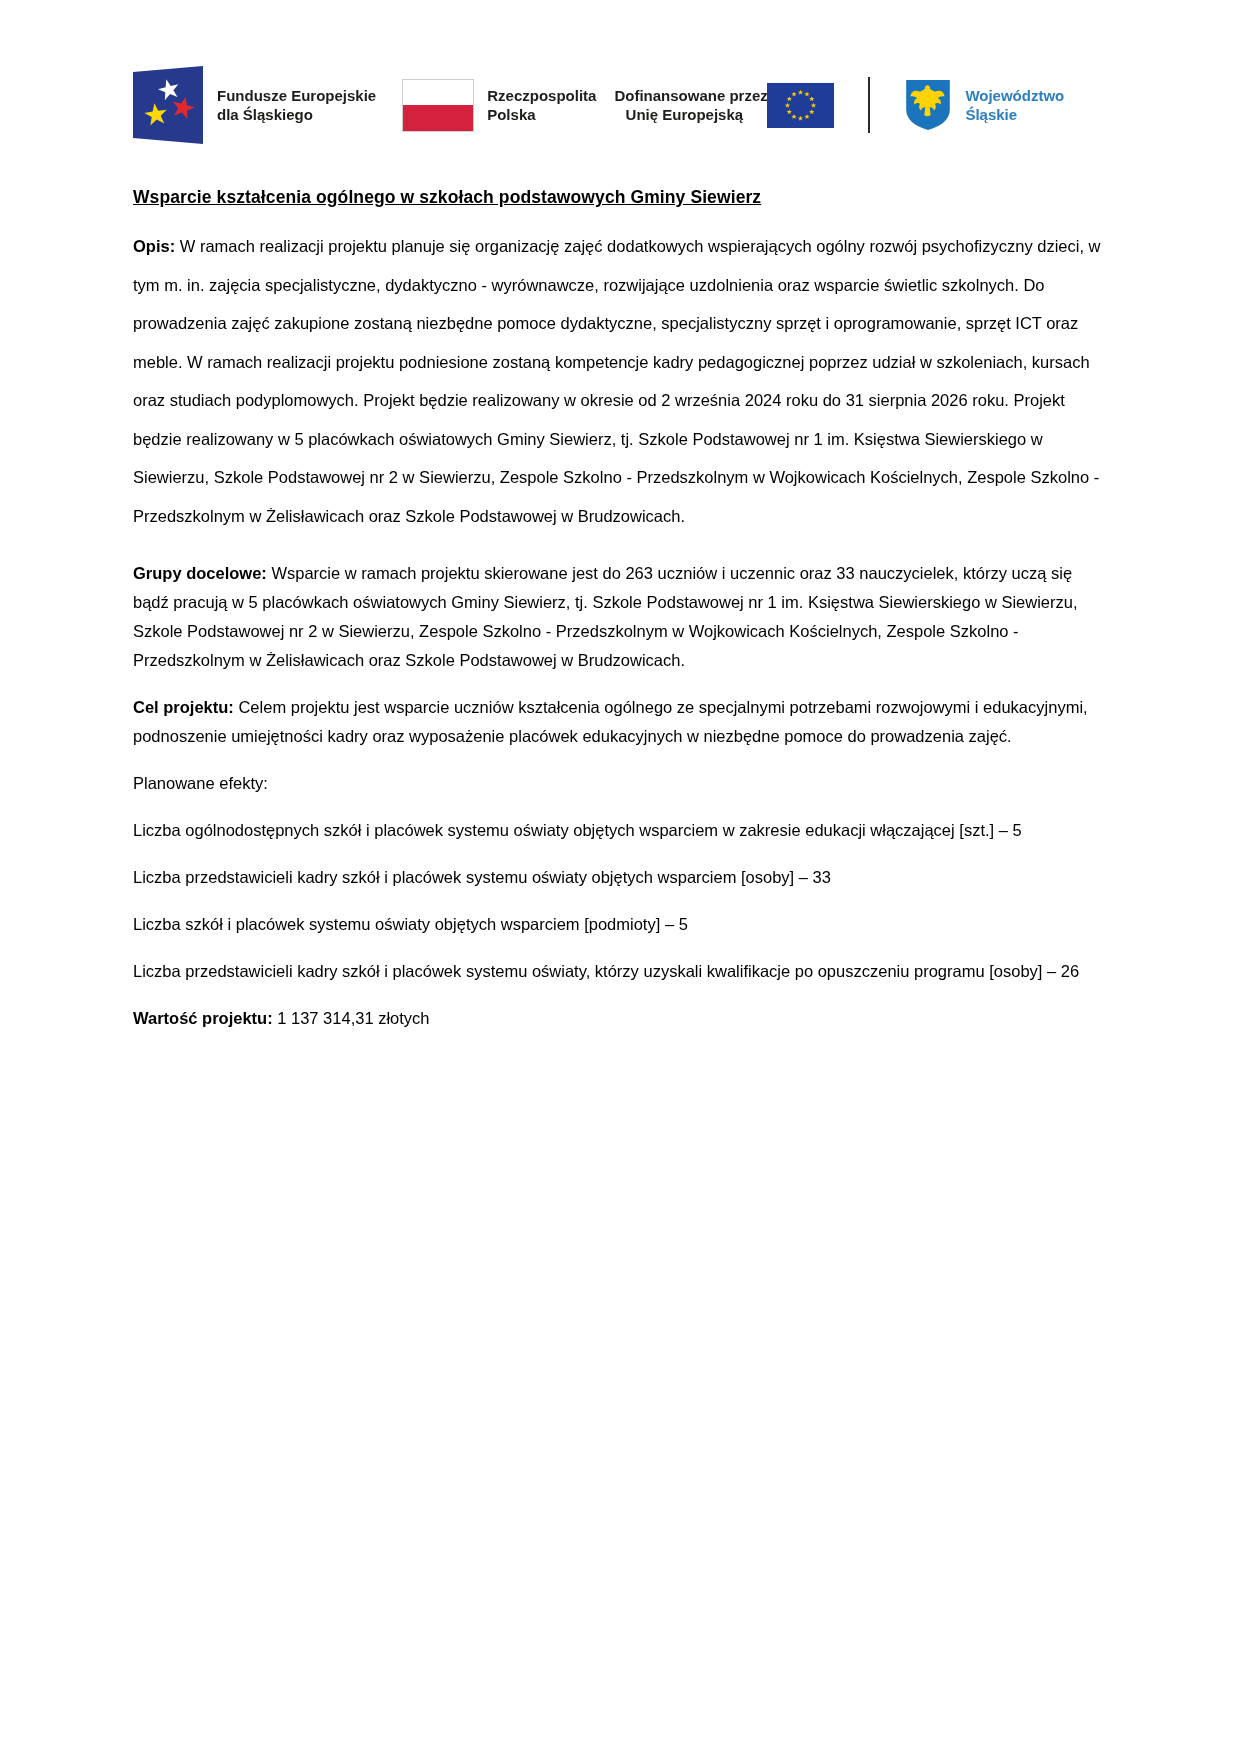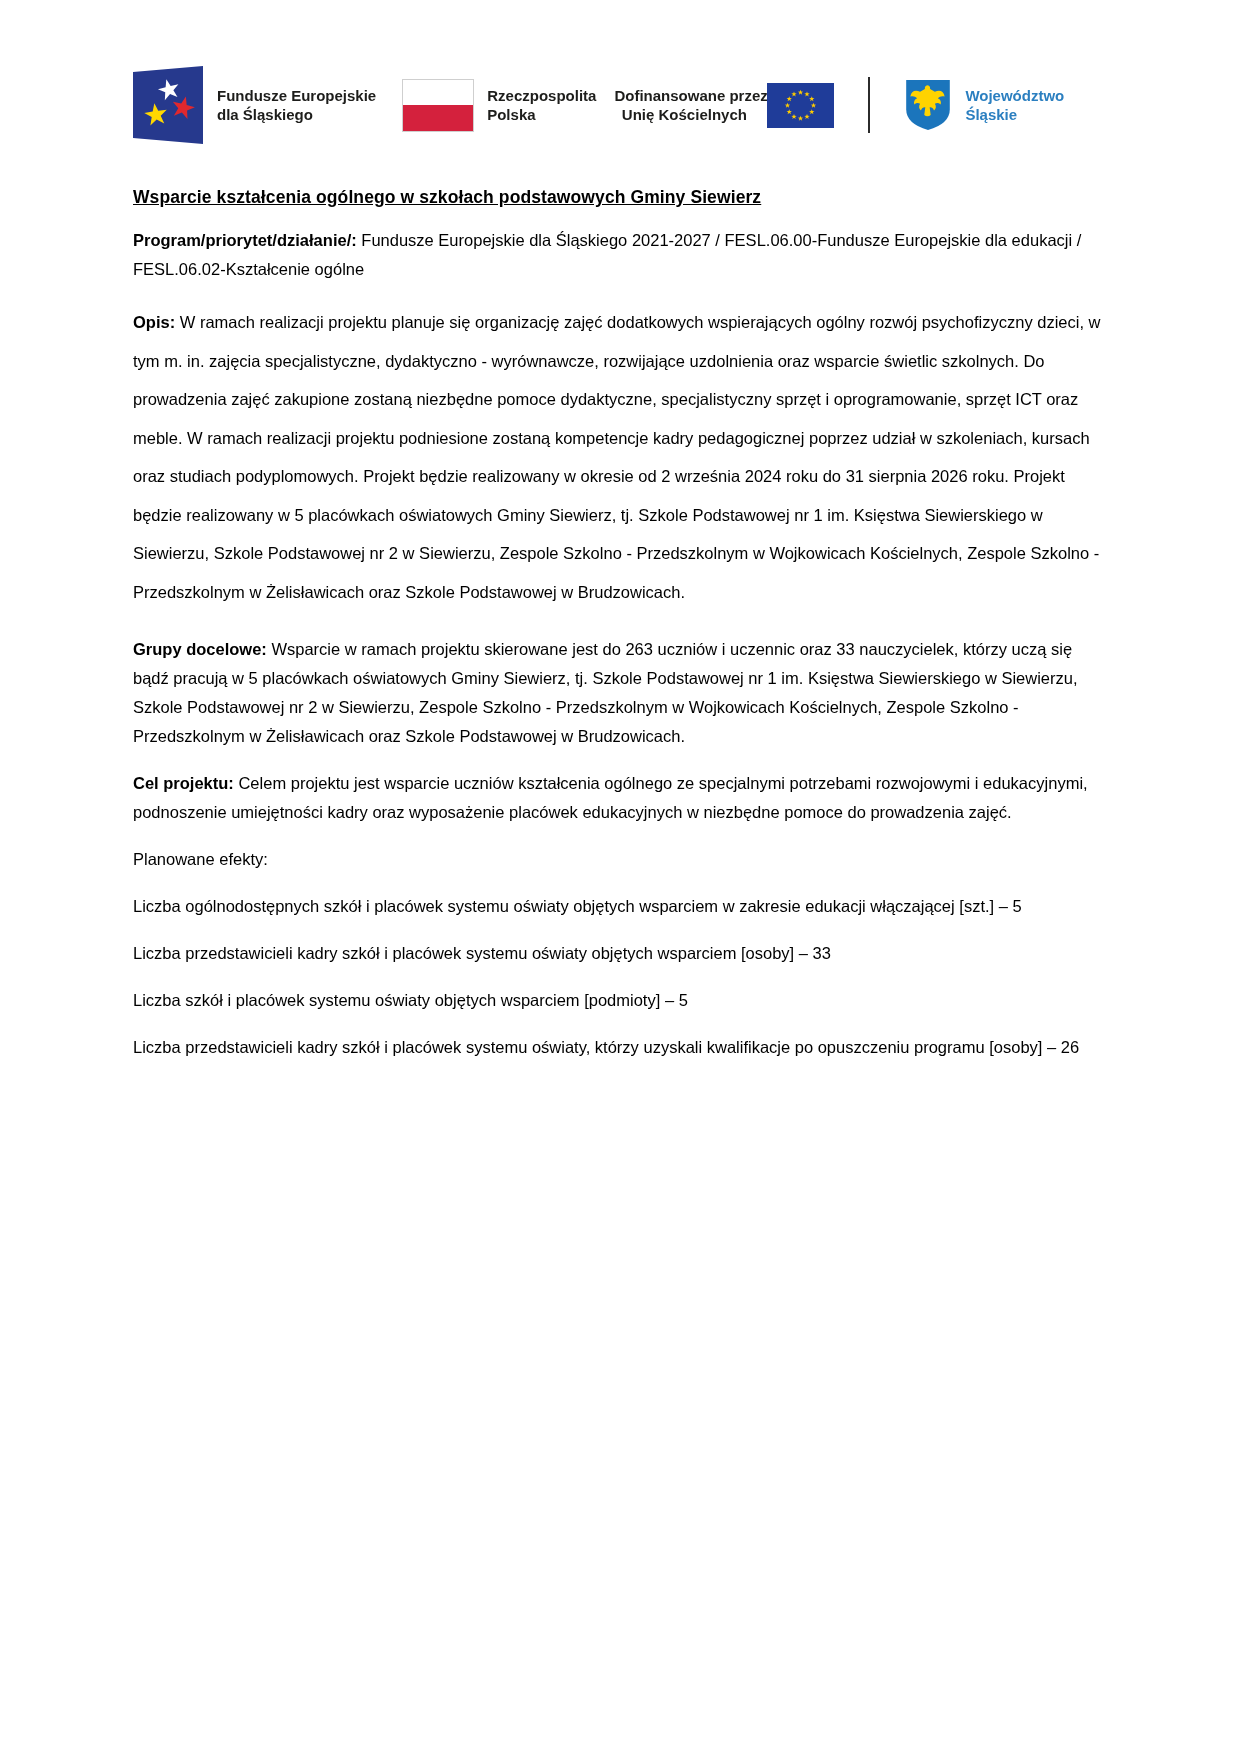--- a/index.html
+++ b/index.html
@@ -67,21 +67,21 @@
       </div>
       <div class="logo-text">
         <div>Rzeczpospolita</div>
         <div>Polska</div>
       </div>
     </div>
 
     <div class="logo-group eu-group">
       <div class="logo-text">
         <div>Dofinansowane przez</div>
-        <div>Unię Kościelnych</div>
+        <div>Unię Europejską</div>
       </div>
       <svg width="67" height="45" viewBox="0 0 67 45">
         <defs>
           <path id="eust" d="M0,-2.8 L0.66,-0.92 L2.66,-0.86 L1.07,0.33 L1.65,2.26 L0,1.08 L-1.65,2.26 L-1.07,0.33 L-2.66,-0.86 L-0.66,-0.92 Z"></path>
         </defs>
         <rect width="67" height="45" fill="var(--eu-blue,#1f3c99)"></rect>
         <g fill="var(--eu-star-yellow,#ffcc00)">
           <use href="#eust" transform="translate(33.5,9.5)"></use>
           <use href="#eust" transform="translate(40,11.24)"></use>
           <use href="#eust" transform="translate(44.76,16)"></use>
@@ -107,29 +107,29 @@
       </svg>
       <div class="logo-text">
         <div>Województwo</div>
         <div>Śląskie</div>
       </div>
     </div>
   </div>
 
   <h1 class="doc-title">Wsparcie kształcenia ogólnego w szkołach podstawowych Gminy Siewierz</h1>
 
-  <p><b>Program/priorytet/działanie/:</b><span> Fundusze Europejskie dla Śląskiego 2021-2027 / FESL.06.00-Fundusze Europejskie dla edukacji / FESL.06.02-Kształcenie ogólne</span></p>
 
   <p class="opis-par"><b>Opis:</b><span> W ramach realizacji projektu planuje się organizację zajęć dodatkowych wspierających ogólny rozwój psychofizyczny dzieci, w tym m. in. zajęcia specjalistyczne, dydaktyczno - wyrównawcze, rozwijające uzdolnienia oraz wsparcie świetlic szkolnych. Do prowadzenia zajęć zakupione zostaną niezbędne pomoce dydaktyczne, specjalistyczny sprzęt i oprogramowanie, sprzęt ICT oraz meble. W ramach realizacji projektu podniesione zostaną kompetencje kadry pedagogicznej poprzez udział w szkoleniach, kursach oraz studiach podyplomowych. Projekt będzie realizowany w okresie od 2 września 2024 roku do 31 sierpnia 2026 roku. Projekt będzie realizowany w 5 placówkach oświatowych Gminy Siewierz, tj. Szkole Podstawowej nr 1 im. Księstwa Siewierskiego w Siewierzu, Szkole Podstawowej nr 2 w Siewierzu, Zespole Szkolno - Przedszkolnym w Wojkowicach Kościelnych, Zespole Szkolno - Przedszkolnym w Żelisławicach oraz Szkole Podstawowej w Brudzowicach.</span></p>
 
   <p class="grupy-par"><b>Grupy docelowe:</b><span> Wsparcie w ramach projektu skierowane jest do 263 uczniów i uczennic oraz 33 nauczycielek, którzy uczą się bądź pracują w 5 placówkach oświatowych Gminy Siewierz, tj. Szkole Podstawowej nr 1 im. Księstwa Siewierskiego w Siewierzu, Szkole Podstawowej nr 2 w Siewierzu, Zespole Szkolno - Przedszkolnym w Wojkowicach Kościelnych, Zespole Szkolno - Przedszkolnym w Żelisławicach oraz Szkole Podstawowej w Brudzowicach.</span></p>
 
   <p><b>Cel projektu:</b><span> Celem projektu jest wsparcie uczniów kształcenia ogólnego ze specjalnymi potrzebami rozwojowymi i edukacyjnymi, podnoszenie umiejętności kadry oraz wyposażenie placówek edukacyjnych w niezbędne pomoce do prowadzenia zajęć.</span></p>
 
   <p class="efekty-heading">Planowane efekty:</p>
 
   <p>Liczba ogólnodostępnych szkół i placówek systemu oświaty objętych wsparciem w zakresie edukacji włączającej [szt.] – 5</p>
   <p>Liczba przedstawicieli kadry szkół i placówek systemu oświaty objętych wsparciem [osoby] – 33</p>
   <p>Liczba szkół i placówek systemu oświaty objętych wsparciem [podmioty] – 5</p>
   <p>Liczba przedstawicieli kadry szkół i placówek systemu oświaty, którzy uzyskali kwalifikacje po opuszczeniu programu [osoby] – 26</p>
 
+  <p><b>Wartość projektu:</b><span> 1 137 314,31 złotych</span></p>
 
 </div>
 
 </body></html>

